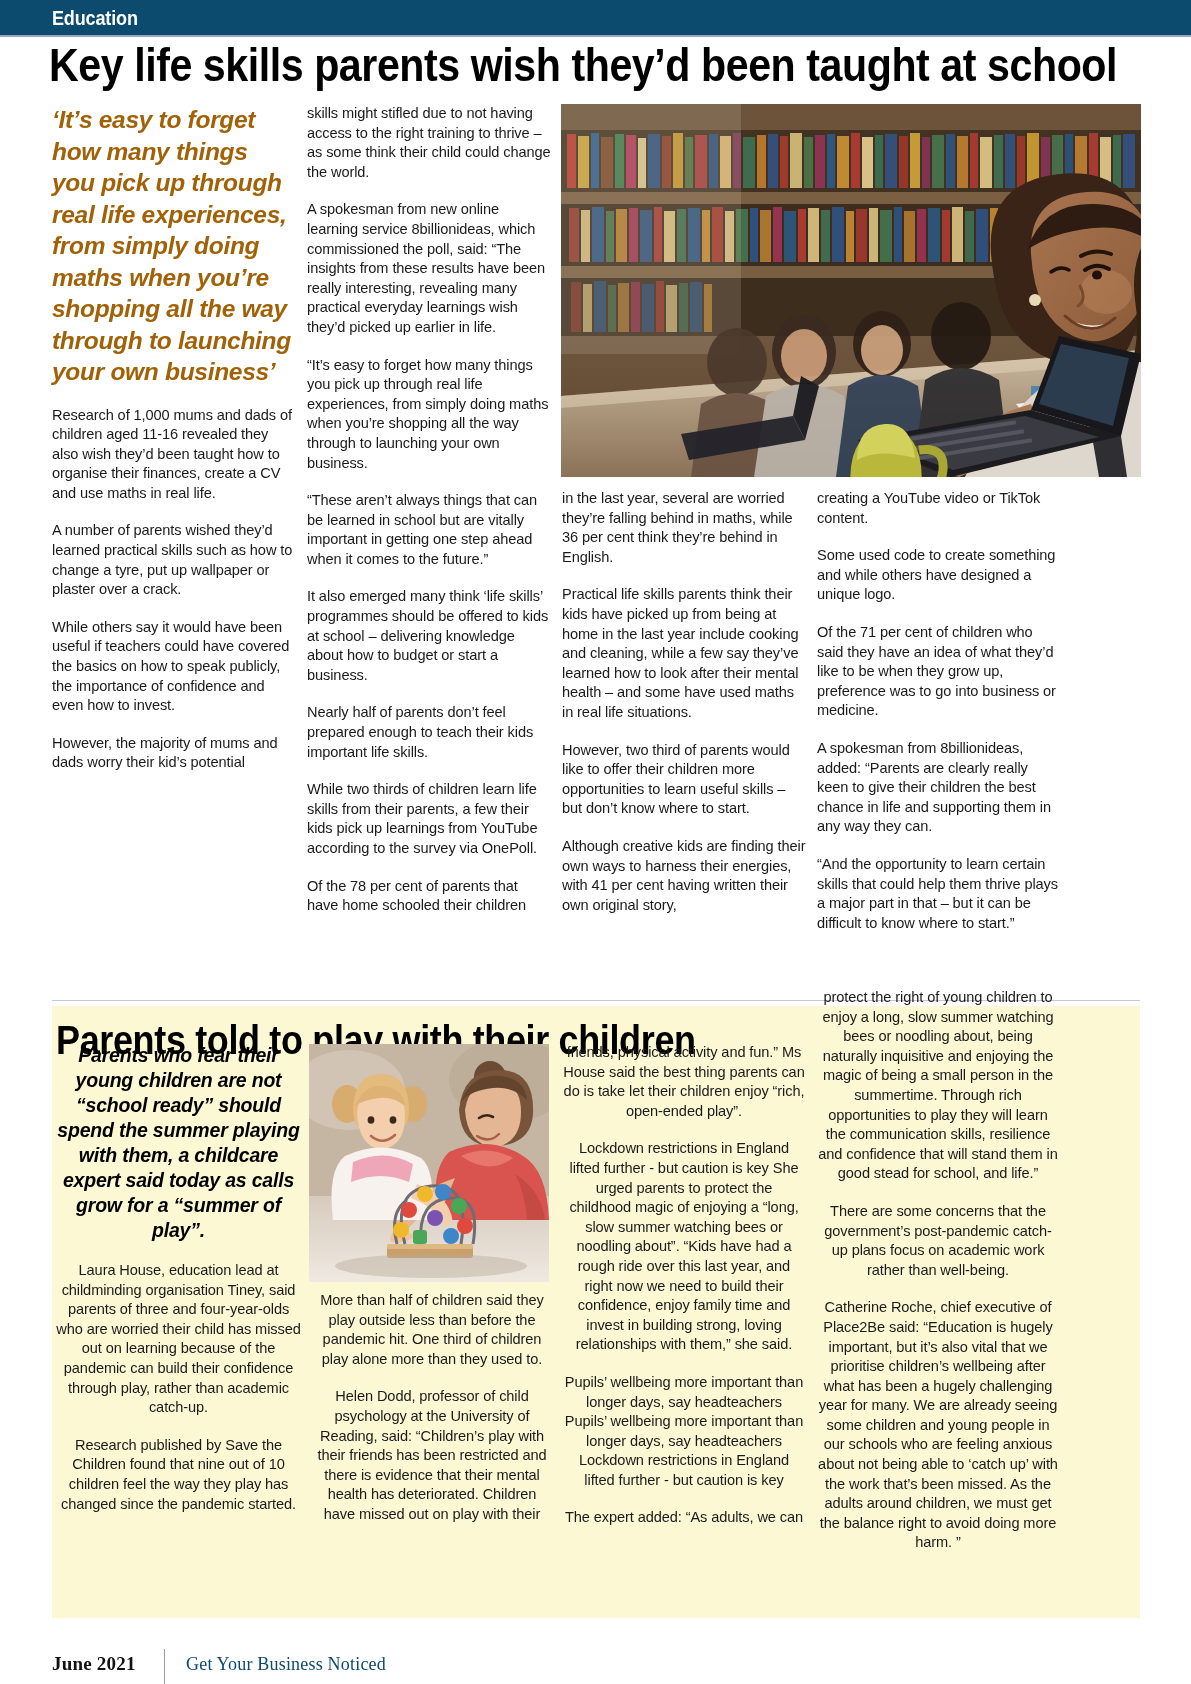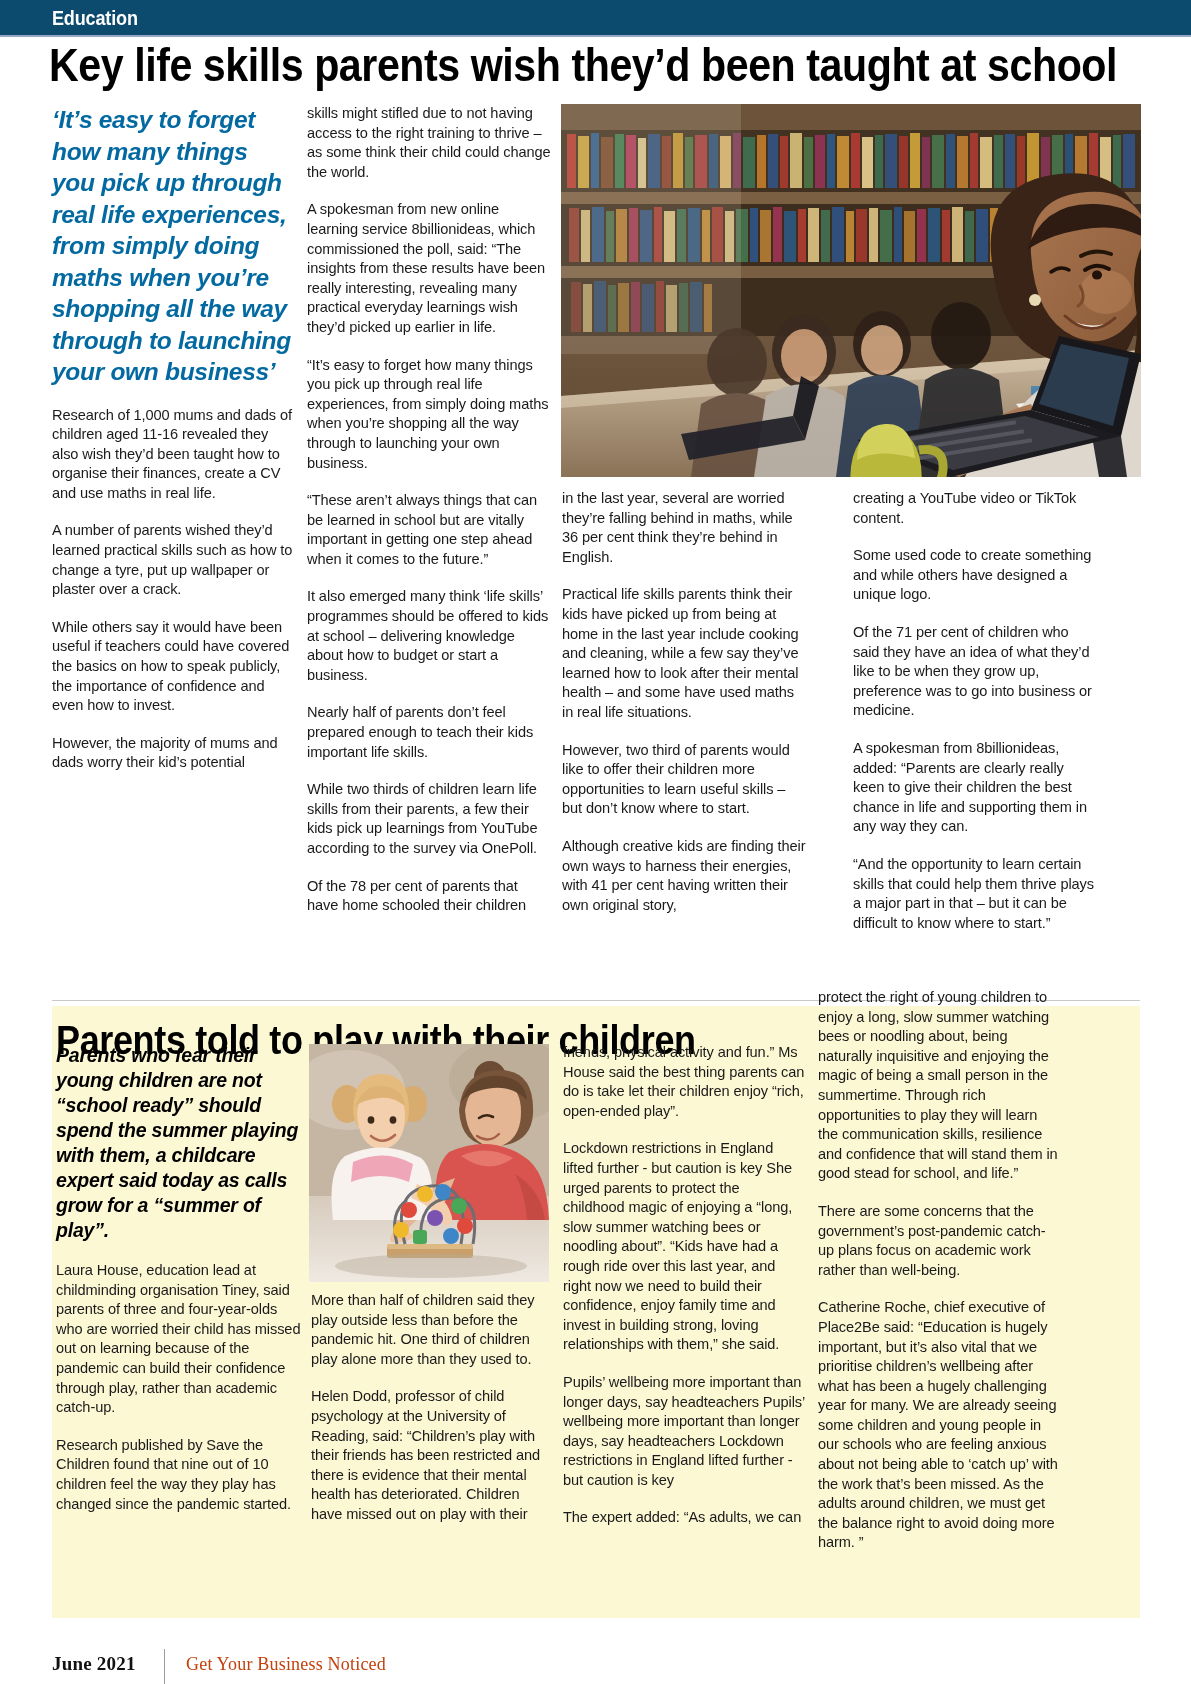--- a/index.html
+++ b/index.html
@@ -65,27 +65,27 @@
     letter-spacing: -0.1px;
   }
   .a1-col p { margin: 0 0 18px 0; }
   .pullquote {
     font-weight: bold;
     font-style: italic;
     font-size: 24.5px;
     line-height: 31.5px;
     letter-spacing: -0.3px;
     margin: 0 0 19px 0;
-    color: #0369a1;
+    color: #a16207;
   }
 
   #a1c1 { left: 52px; top: 104px; width: 244px; }
   #a1c2 { left: 307px; top: 104px; width: 244px; }
   #a1c3 { left: 562px; top: 489px; width: 244px; }
-  #a1c4 { left: 817px; top: 489px; width: 244px; margin-left: 36px; }
+  #a1c4 { left: 817px; top: 489px; width: 244px; }
 
   
   .photo1 {
     position: absolute;
     left: 561px; top: 104px;
     width: 580px; height: 373px;
     overflow: hidden;
     background: #5a4032;
   }
   .photo1 svg { display: block; }
@@ -117,20 +117,21 @@
     transform: scaleX(0.9);
     transform-origin: left top;
     white-space: nowrap;
   }
   .a2-col {
     position: absolute;
     font-size: 14.6px;
     line-height: 19.6px;
     color: #1a1a1a;
     letter-spacing: -0.1px;
+    text-align: center;
   }
   .a2-col p { margin: 0 0 18px 0; }
   .a2-standfirst {
     font-weight: bold;
     font-style: italic;
     font-size: 19.5px;
     line-height: 25px;
     letter-spacing: -0.2px;
     margin: 0 0 17px 0;
     color: #000;
@@ -170,21 +171,21 @@
     position: absolute;
     left: 112px; top: -4px;
     width: 1px; height: 38px;
     background: #9b9b9b;
   }
   .footer-tagline {
     position: absolute;
     left: 134px; top: 1px;
     font-family: "Liberation Serif", serif;
     font-size: 18px;
-    color: #c2410c;
+    color: #0c4a6e;
     letter-spacing: 0.2px;
   }
 </style>
 </head>
 <body>
 
 <div class="section-banner">
   <div class="label">Education</div>
 </div>
 <div class="banner-underline"></div>

